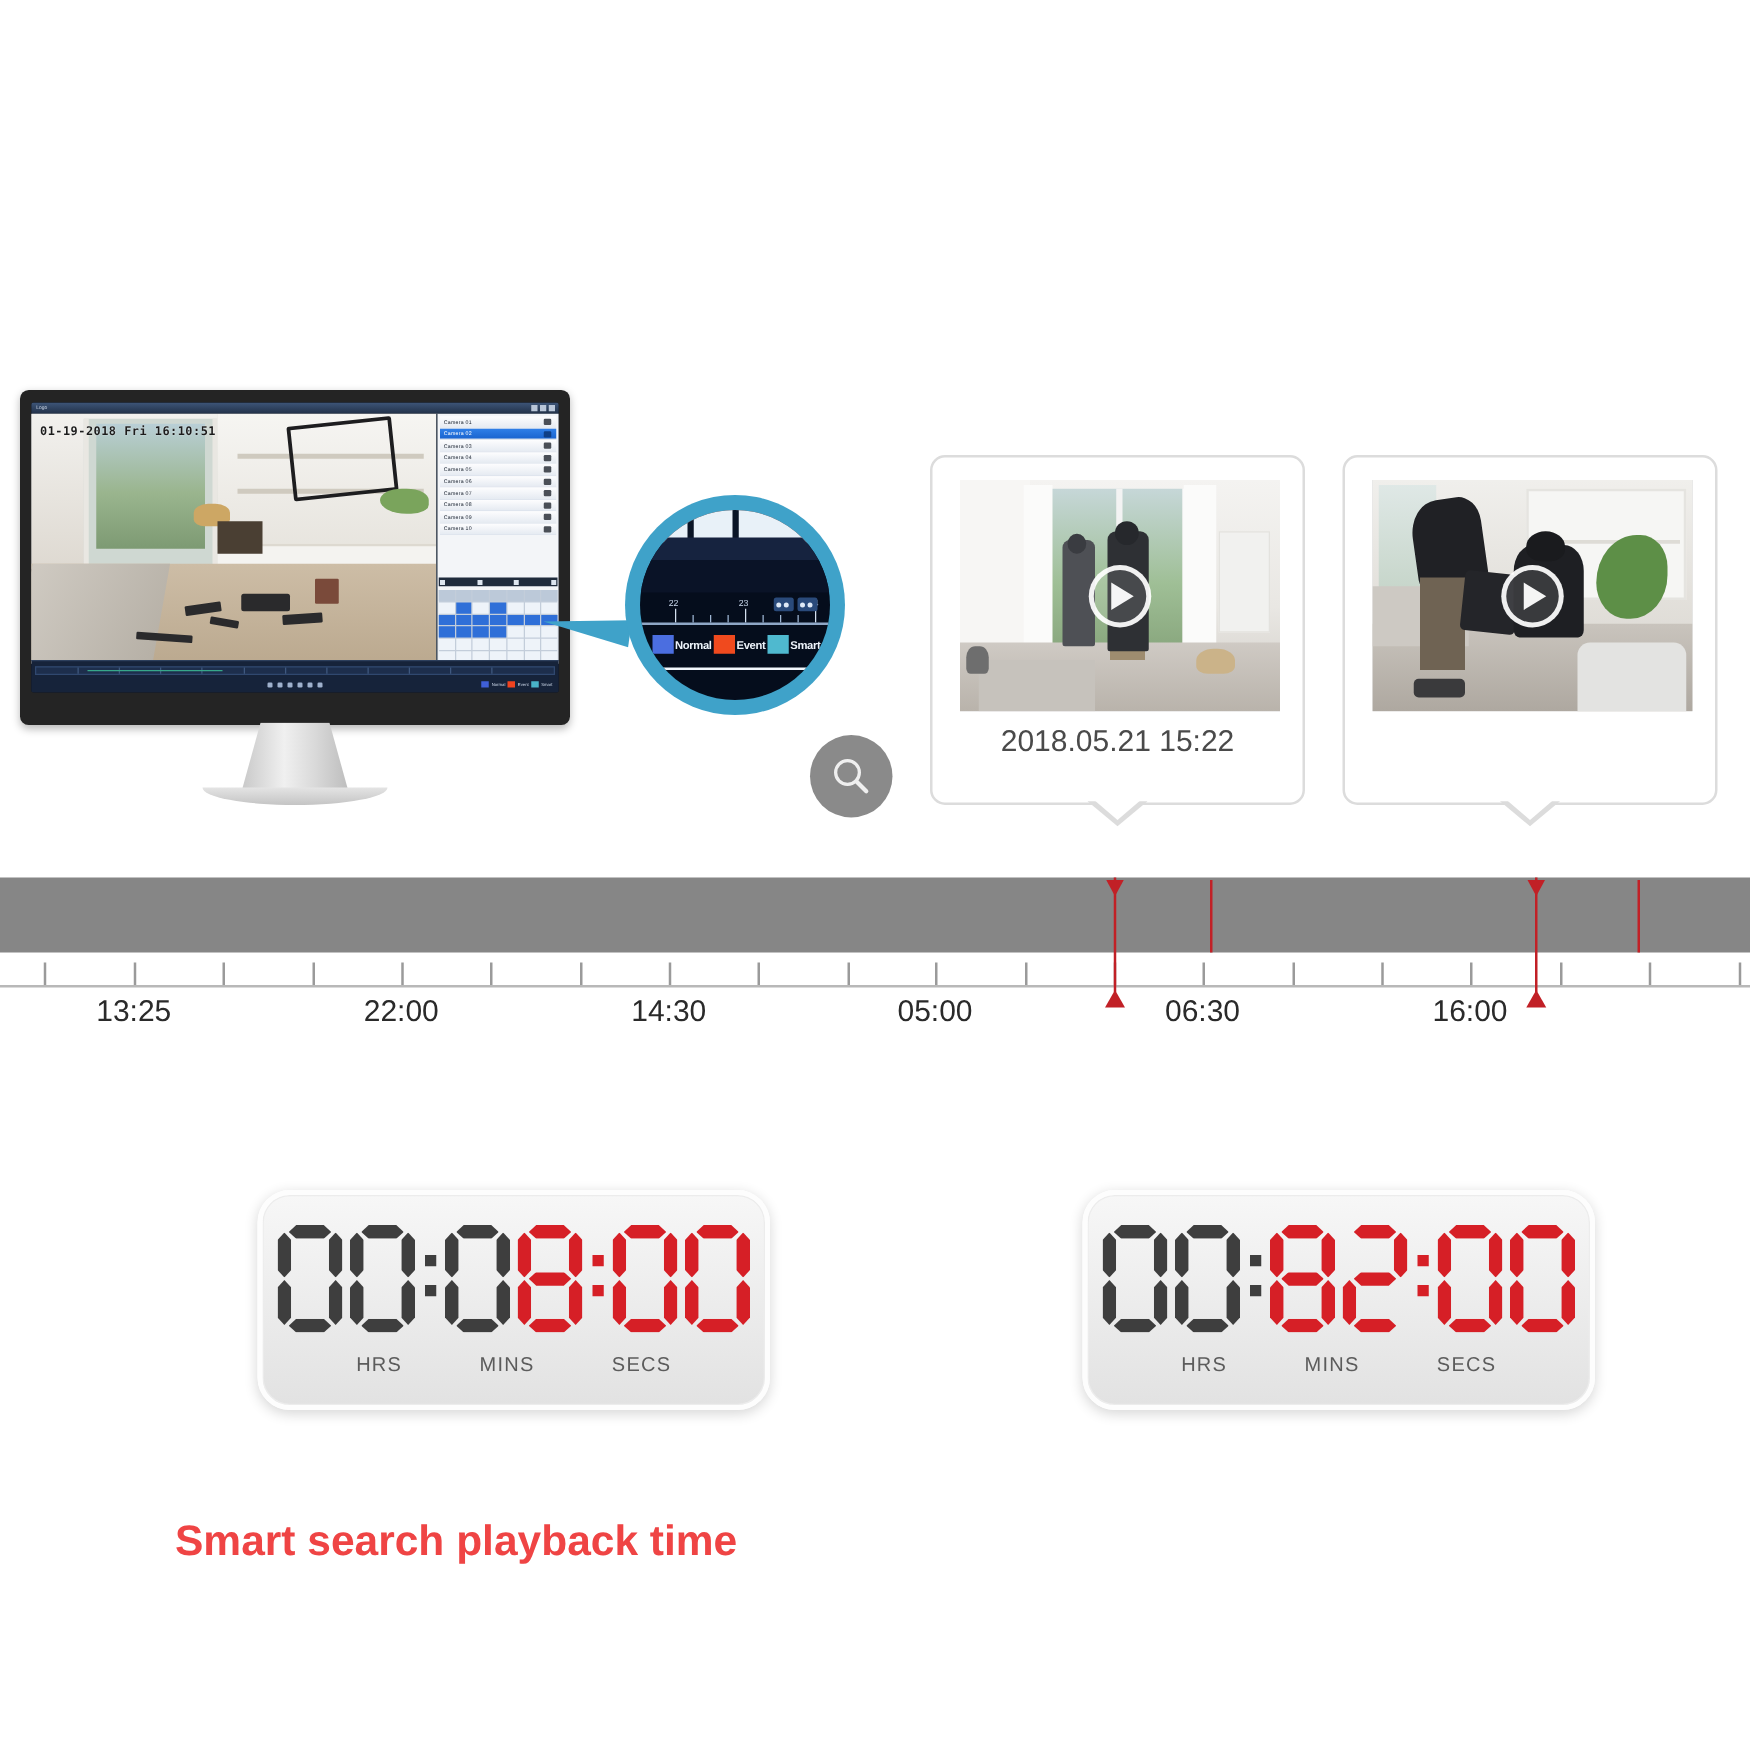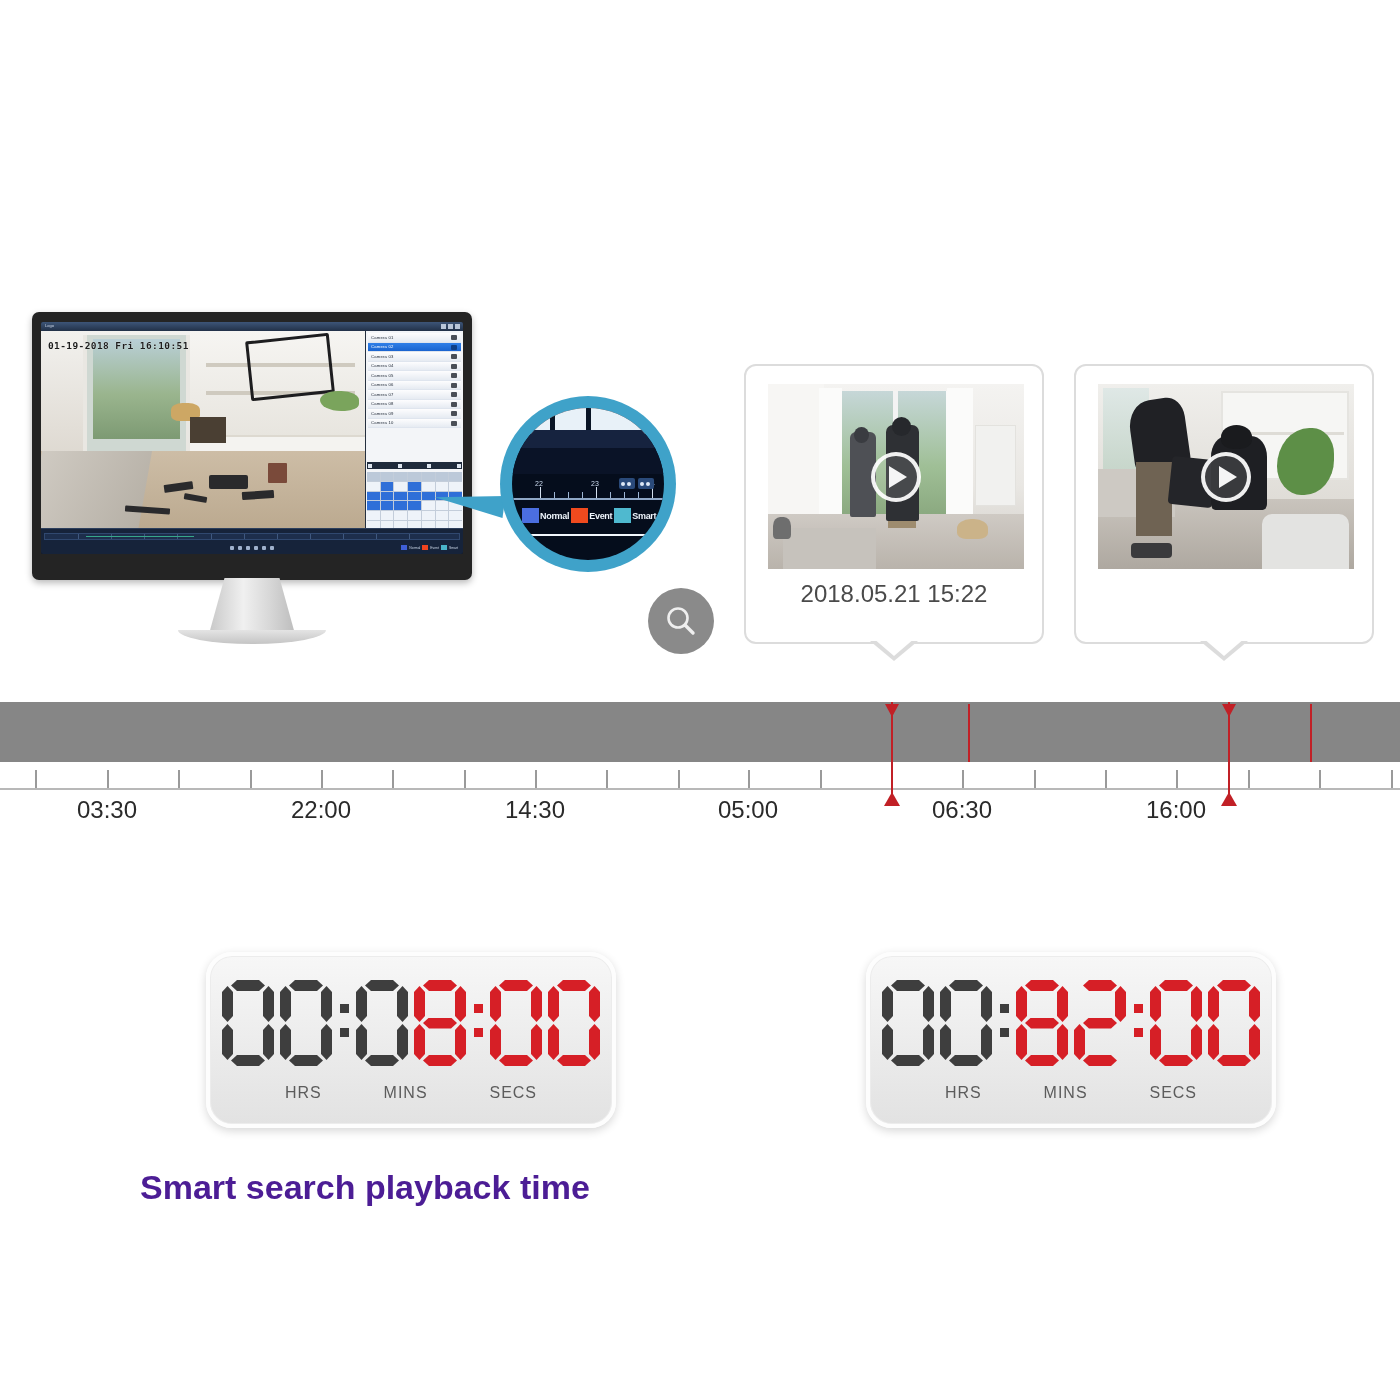--- a/index.html
+++ b/index.html
@@ -8,21 +8,21 @@
 
   
   .title {
     position:absolute; top:108px; left:0; width:1400px; text-align:center;
     font-family:"Liberation Sans", sans-serif;
     font-size:68px; font-weight:bold; color:#3a8fca; letter-spacing:-0.5px;
     white-space:nowrap;
   }
 
   
-  .monitor { position:absolute; left:32px; top:312px; width:440px; height:290px; }
+  .monitor { position:absolute; left:16px; top:312px; width:440px; height:290px; }
   .mon-bezel {
     position:absolute; left:0; top:0; width:440px; height:268px;
     background:#242424; border-radius:7px;
     box-shadow:0 3px 7px rgba(0,0,0,.28);
     padding:10px 9px 26px 9px;
   }
   .mon-screen { position:relative; width:100%; height:100%; background:#0e1624; overflow:hidden; border-radius:2px; }
   .mon-titlebar { position:absolute; left:0; top:0; width:100%; height:9px; background:linear-gradient(#3d5578,#223148); }
   .mon-titlebar .tb-label { position:absolute; left:4px; top:1px; font-size:4px; color:#cdd8e8; }
   .mon-titlebar .tb-btns { position:absolute; right:3px; top:1.5px; display:flex; gap:2px; }
@@ -216,21 +216,21 @@
   .seg7 i.c { left:41px; top:44px; width:11px; height:36px;
      clip-path:polygon(5.5px 0,11px 6px,11px 30px,5.5px 36px,0 30px,0 6px); }
   .colon { position:relative; width:16px; height:86px; margin:0 1px; }
   .colon i { position:absolute; left:4px; width:9px; height:9px; background:#3e3e3e; }
   .colon.red i { background:#d61f26; }
   .colon i.top { top:24px; }
   .colon i.bot { top:48px; }
 
   .tcap { position:absolute; top:1168px; font-size:34px; font-weight:bold;
      font-family:"Liberation Sans", sans-serif; white-space:nowrap; }
-  .tcap1 { left:140px; color:#4c1d95; }
+  .tcap1 { left:140px; color:#ef4444;margin-top:46px; }
   .tcap2 { left:862px; color:#222222; font-weight:normal; }
 </style>
 </head>
 <body>
 
 <div id="stage">
 
 
   <div class="monitor">
     <div class="mon-bezel">
@@ -526,21 +526,21 @@
         <span class="tick" style="left: 891px;"></span>
         <span class="tick" style="left: 962px;"></span>
         <span class="tick" style="left: 1034px;"></span>
         <span class="tick" style="left: 1105px;"></span>
         <span class="tick" style="left: 1176px;"></span>
         <span class="tick" style="left: 1248px;"></span>
         <span class="tick" style="left: 1319px;"></span>
         <span class="tick" style="left: 1391px;"></span>
       </div>
     <div id="tl-labels">
-        <span class="tl-label" style="left: 107px;">03:30</span>
+        <span class="tl-label" style="left: 107px;">13:25</span>
         <span class="tl-label" style="left: 321px;">22:00</span>
         <span class="tl-label" style="left: 535px;">14:30</span>
         <span class="tl-label" style="left: 748px;">05:00</span>
         <span class="tl-label" style="left: 962px;">06:30</span>
         <span class="tl-label" style="left: 1176px;">16:00</span>
       </div>
     <div id="tl-events">
         <span class="ev-line" style="left: 891px; height: 92px; background: rgb(193, 32, 38);"></span>
         <span class="ev-arrow-top" style="left: 891px;"></span>
         <span class="ev-arrow-bot" style="left: 891px; top: 90px;"></span>

